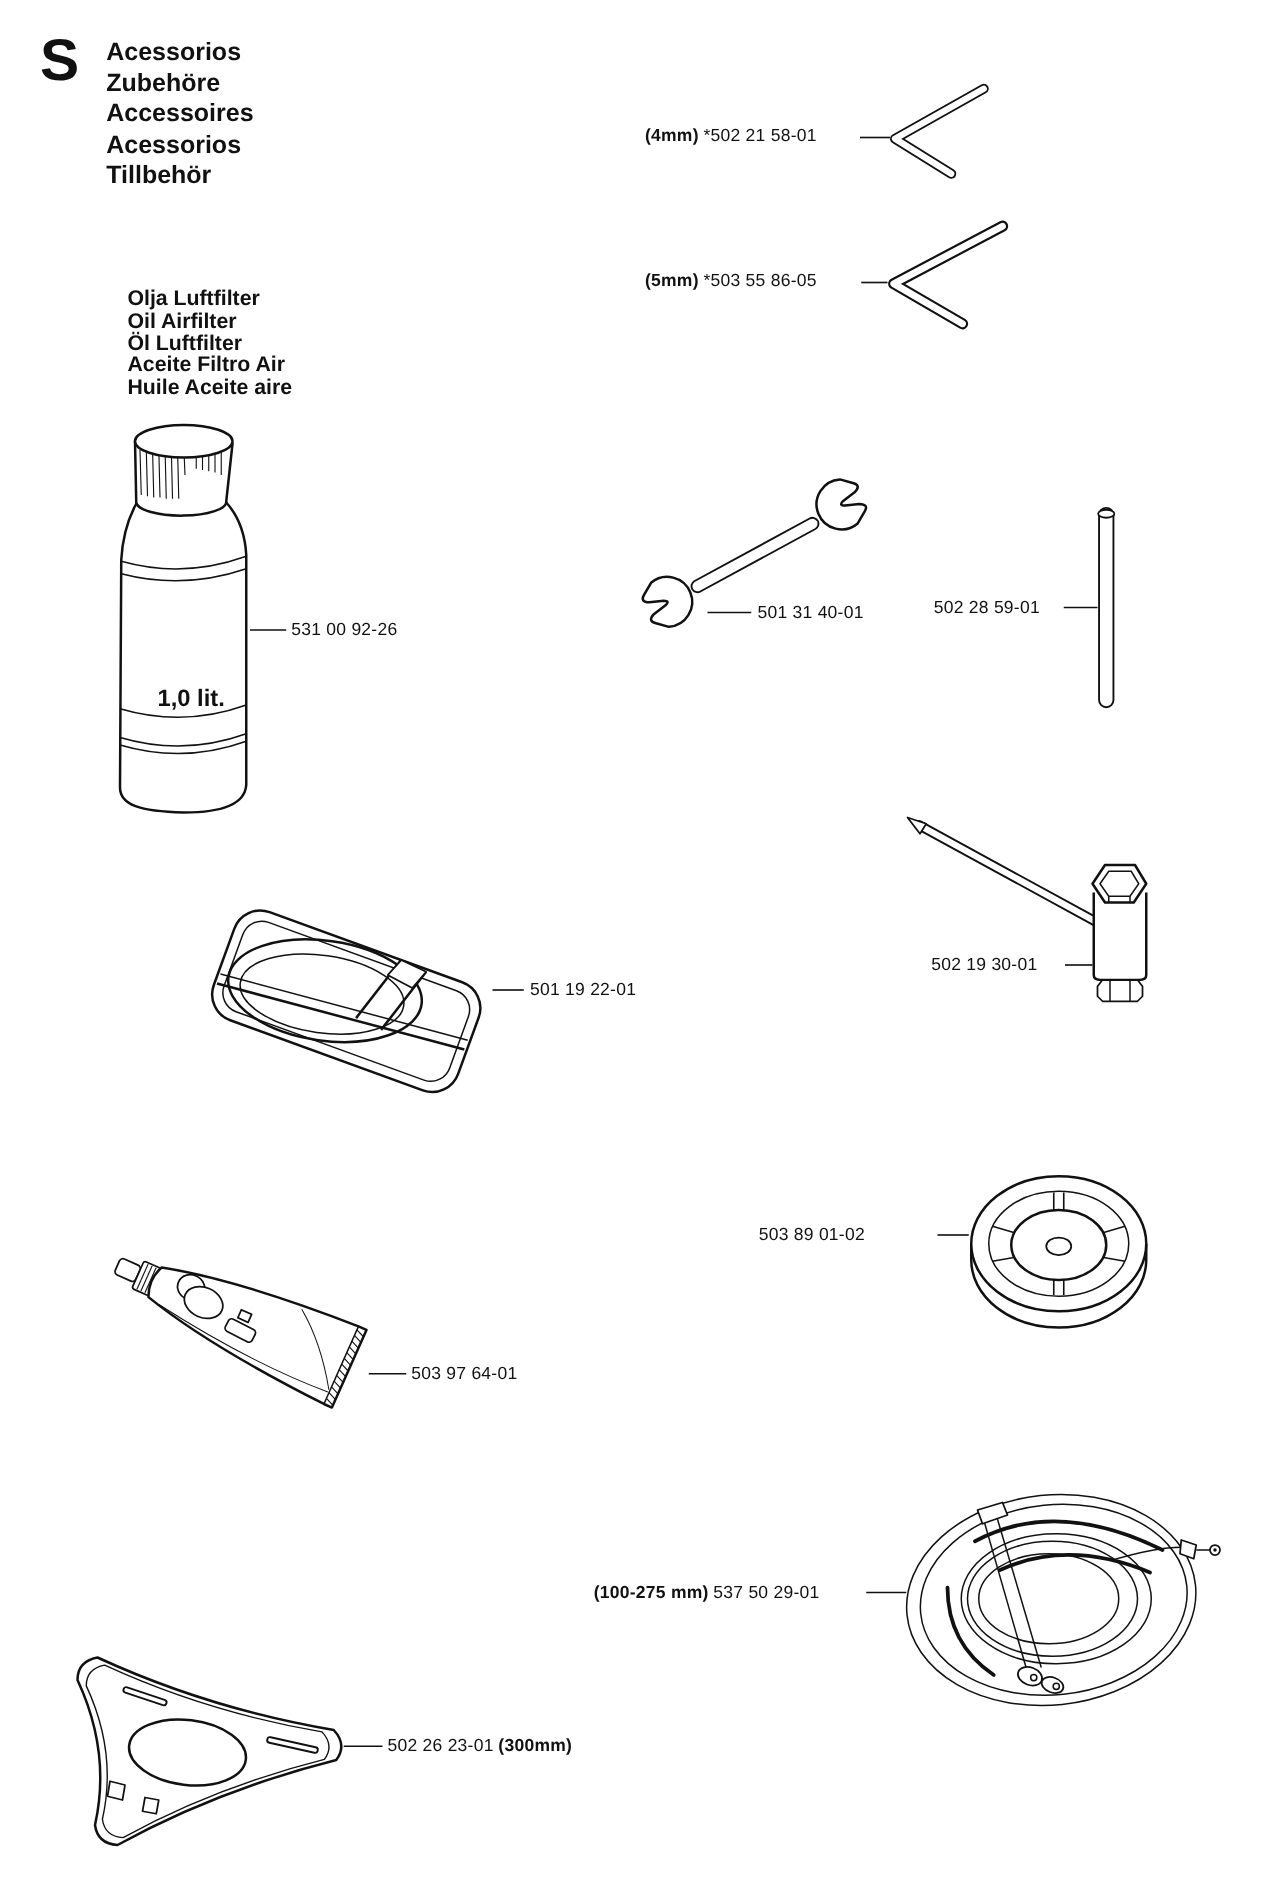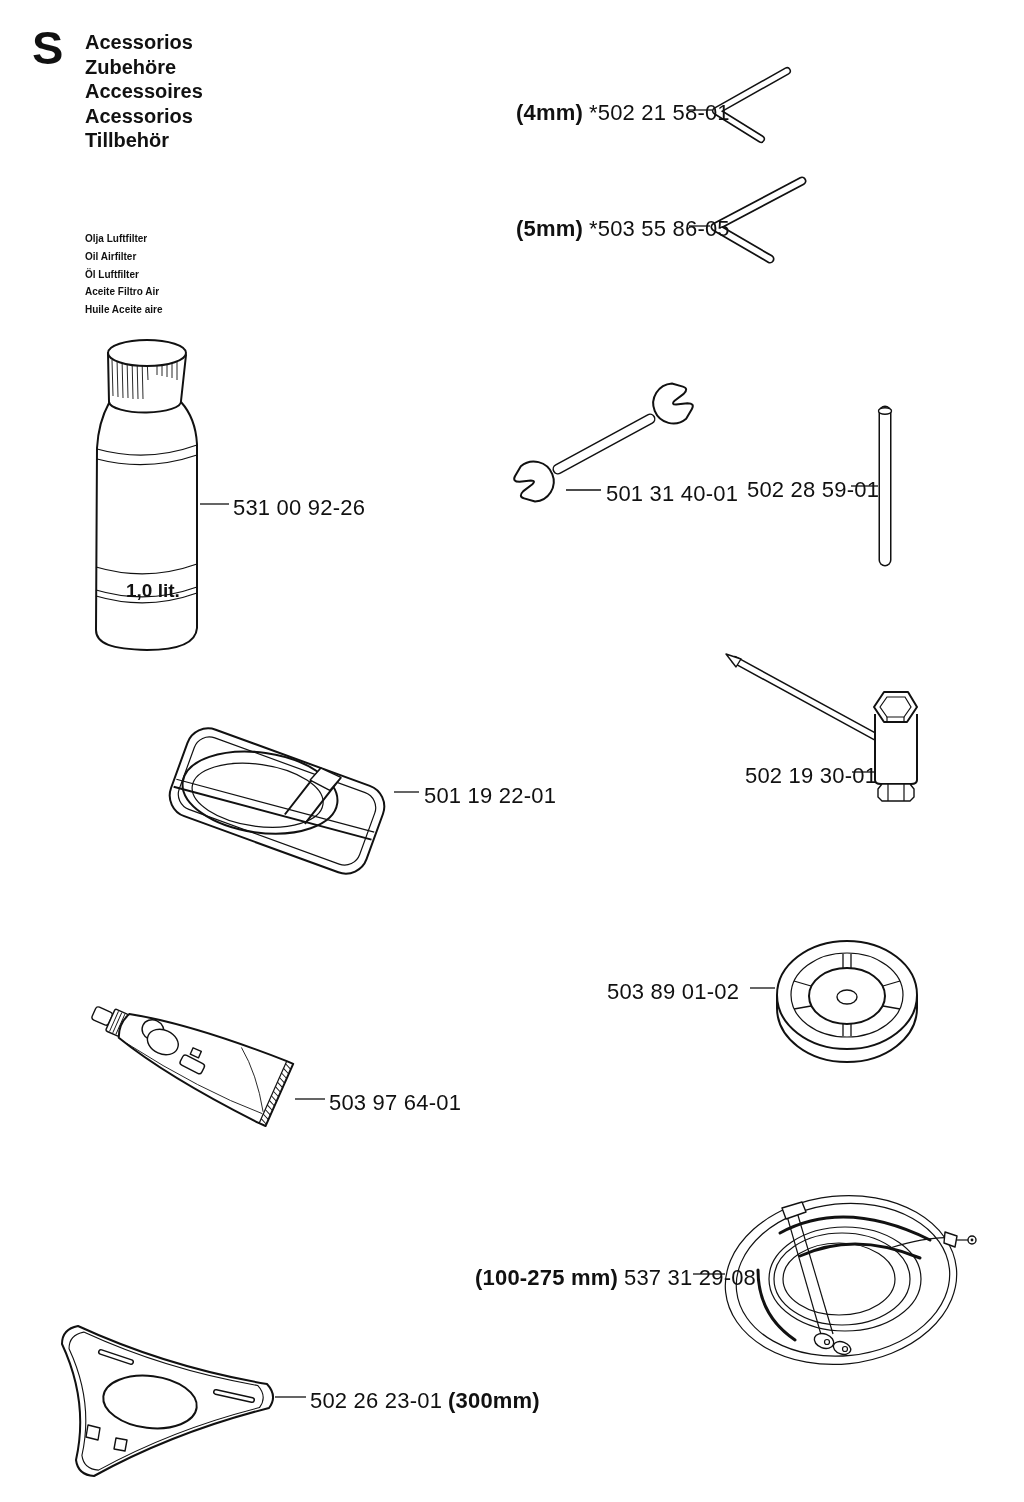--- a/index.html
+++ b/index.html
@@ -5,25 +5,25 @@
   html,body{margin:0;padding:0;background:#ffffff;}
   .page{
     position:relative;width:1024px;height:1502px;background:#ffffff;overflow:hidden;
     font-family:"Liberation Sans","DejaVu Sans",sans-serif;color:#111;
   }
   .art{position:absolute;left:0;top:0;}
   .hdr-letter{
     position:absolute;left:32px;top:24px;font-size:47px;font-weight:bold;line-height:1;
   }
   .hdr-titles{position:absolute;left:85px;top:30px;font-size:20px;font-weight:bold;line-height:24.5px;}
-  .oil-caption{position:absolute;left:85px;top:230px;font-size:10px;font-weight:bold;line-height:17.8px;}
-  .plabel{position:absolute;font-size:22px;letter-spacing:.2px;white-space:nowrap;}
+  .oil-caption{position:absolute;left:102px;top:230px;font-size:17px;font-weight:bold;line-height:17.8px;}
+  .plabel{position:absolute;font-size:14px;letter-spacing:.2px;white-space:nowrap;}
   .plabel span + span{margin-left:.27em;}
   .b{font-weight:bold;}
-  .vol{position:absolute;left:126px;top:549px;font-size:19px;font-weight:bold;margin-top:31px;}
+  .vol{position:absolute;left:126px;top:549px;font-size:19px;font-weight:bold;}
   
   .ol{fill:#fff;stroke:#111;stroke-width:2;stroke-linejoin:round;}
   .ol14{fill:#fff;stroke:#111;stroke-width:1.4;stroke-linejoin:round;}
   .ln{fill:none;stroke:#111;stroke-width:1.2;}
   .ln2{fill:none;stroke:#111;stroke-width:2;}
   .thick{fill:none;stroke:#111;stroke-width:3;stroke-linecap:round;}
   .tb{fill:none;stroke:#111;stroke-linecap:round;stroke-linejoin:round;}
   .tw{fill:none;stroke:#fff;stroke-linecap:round;stroke-linejoin:round;}
   .hatch{stroke:#111;stroke-width:.9;}
   .leader{stroke:#111;stroke-width:1.3;}
@@ -266,20 +266,20 @@
 
   <div class="plabel" style="left:607px;top:979px">
     <span>503 89 01-02</span>
   </div>
 
   <div class="plabel" style="left:329px;top:1090px">
     <span>503 97 64-01</span>
   </div>
 
   <div class="plabel" style="left:475px;top:1265px">
-    <span class="b">(100-275 mm)</span><span>537 31 29-08</span>
+    <span class="b">(100-275 mm)</span><span>537 50 29-01</span>
   </div>
 
   <div class="plabel" style="left:310px;top:1388px">
     <span>502 26 23-01</span><span class="b">(300mm)</span>
   </div>
 
 </div>
 
 </body></html>

